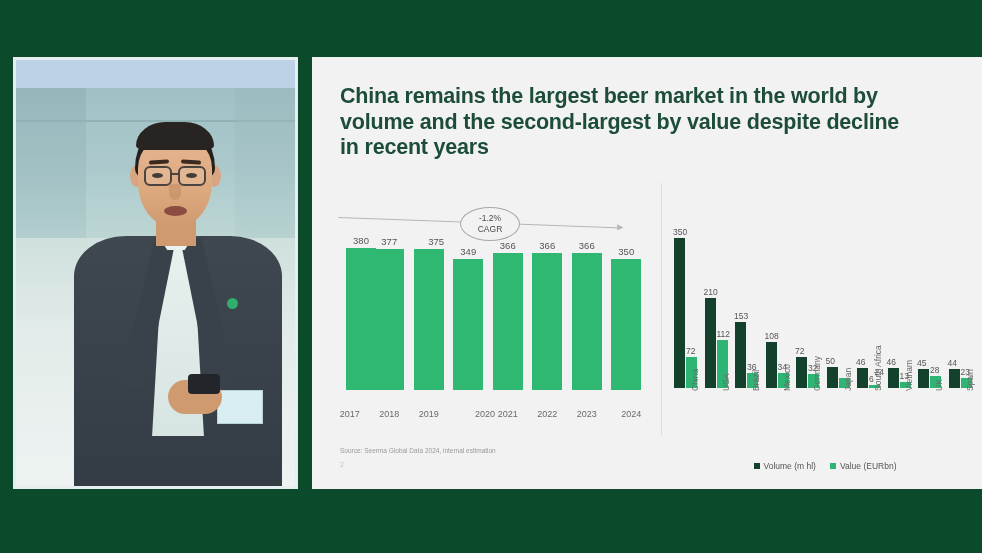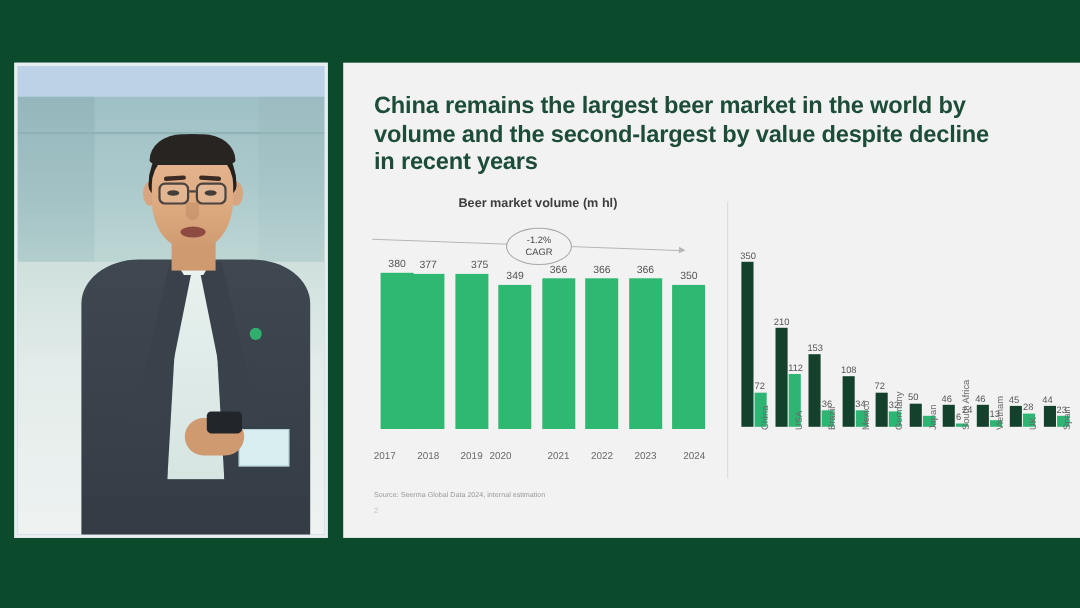--- a/index.html
+++ b/index.html
@@ -182,21 +182,20 @@
 
 <div id="slide">
 
   <div id="slide-title">China remains the largest beer market in the world by
 volume and the second-largest by value despite decline
 in recent years</div>
 
   <div id="chart-divider"></div>
 
   <div id="left-chart" class="chart-panel">
-    <div class="chart-title">Beer market volume (m hl)</div>
     <div id="lc-plot">
         <div class="lc-col" style="left: 16px;">
           <div class="lc-val">380</div>
           <div class="lc-bar" style="height: 142.5px; background: rgb(46, 184, 114);"></div>
         </div>
         <div class="lc-col" style="left: 44.25px;">
           <div class="lc-val">377</div>
           <div class="lc-bar" style="height: 141.375px; background: rgb(46, 184, 114);"></div>
         </div>
         <div class="lc-col" style="left: 84px; text-align: right;">
@@ -221,21 +220,21 @@
         </div>
         <div class="lc-col" style="left: 281.25px;">
           <div class="lc-val">350</div>
           <div class="lc-bar" style="height: 131.25px; background: rgb(46, 184, 114);"></div>
         </div>
       </div>
     <div id="lc-axis">
         <div class="lc-year" style="left: 4.75px;">2017</div>
         <div class="lc-year" style="left: 44.25px;">2018</div>
         <div class="lc-year" style="left: 83.75px;">2019</div>
-        <div class="lc-year" style="left: 110px;">2020</div>
+        <div class="lc-year" style="left: 140px;">2020</div>
         <div class="lc-year" style="left: 162.75px;">2021</div>
         <div class="lc-year" style="left: 202.25px;">2022</div>
         <div class="lc-year" style="left: 241.75px;">2023</div>
         <div class="lc-year" style="left: 281.25px; text-align: right;">2024</div>
       </div>
     <div id="lc-cagr-line">
       <div id="lc-cagr-arrow"></div>
     </div>
     <div id="lc-cagr-oval">
       <span>-1.2%</span>
@@ -331,17 +330,27 @@
         <div class="rc-cat" style="left: 46.5px;">USA</div>
         <div class="rc-cat" style="left: 77px;">Brazil</div>
         <div class="rc-cat" style="left: 107.5px;">Mexico</div>
         <div class="rc-cat" style="left: 138px;">Germany</div>
         <div class="rc-cat" style="left: 168.5px;">Japan</div>
         <div class="rc-cat" style="left: 199px;">South Africa</div>
         <div class="rc-cat" style="left: 229.5px;">Vietnam</div>
         <div class="rc-cat" style="left: 260px;">UK</div>
         <div class="rc-cat" style="left: 290.5px;">Spain</div>
       </div>
+    <div id="rc-legend">
+        <div class="lg-item">
+          <span class="lg-sw vol" style="background: rgb(20, 65, 44);"></span>
+          <span>Volume (m hl)</span>
+        </div>
+        <div class="lg-item">
+          <span class="lg-sw val" style="background: rgb(47, 181, 115);"></span>
+          <span>Value (EURbn)</span>
+        </div>
+      </div>
   </div>
 
   <div id="slide-source">Source: Seerma Global Data 2024, internal estimation</div>
   <div id="slide-pageno">2</div>
 </div>
 
 </body></html>

